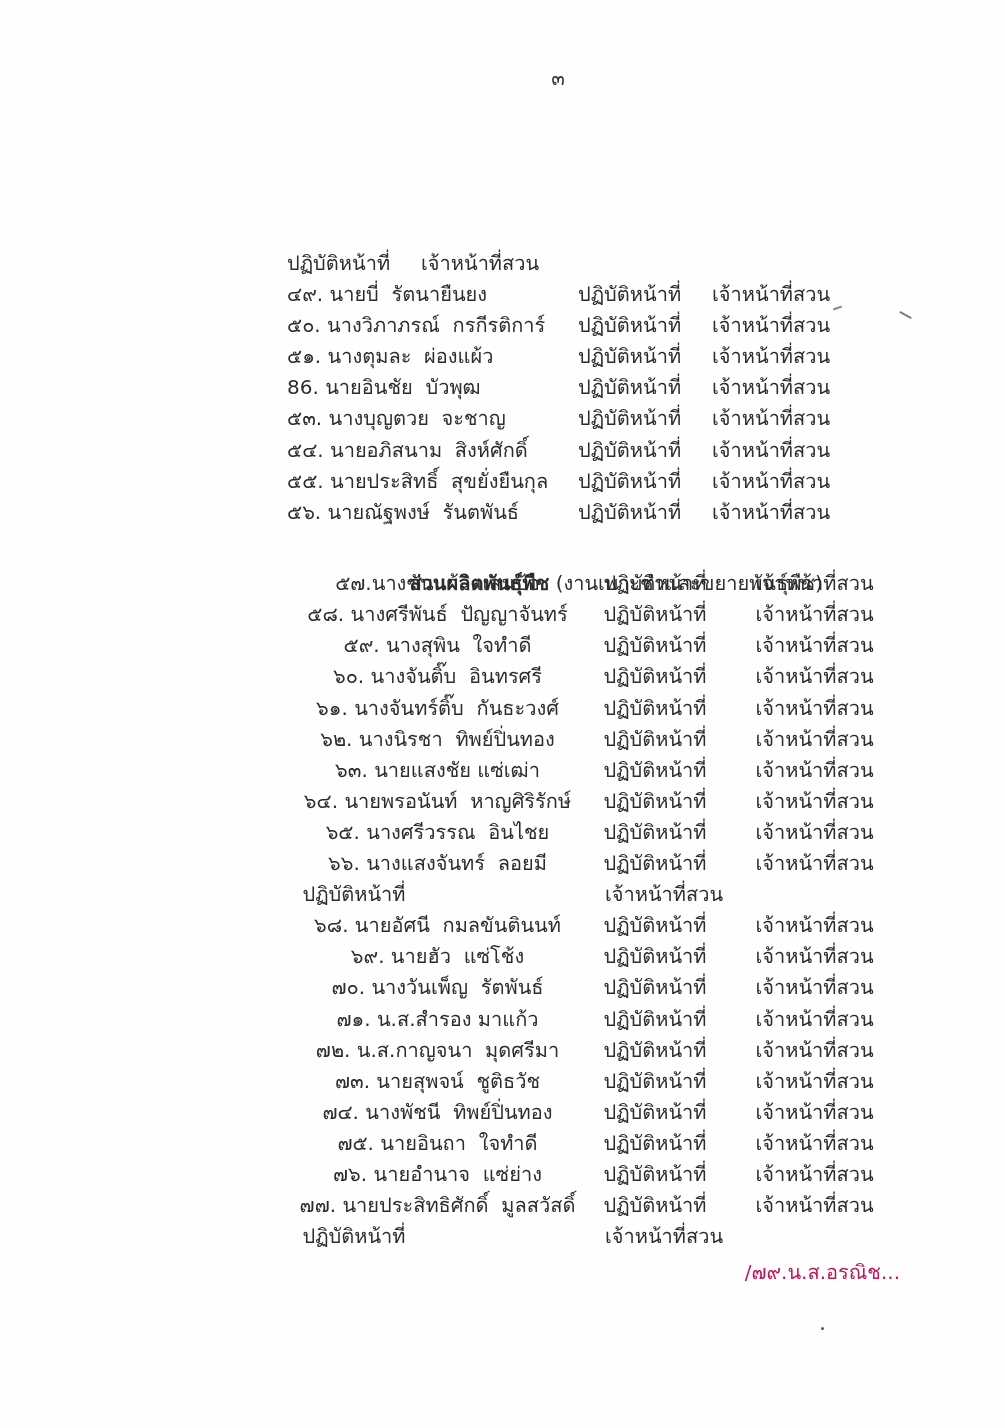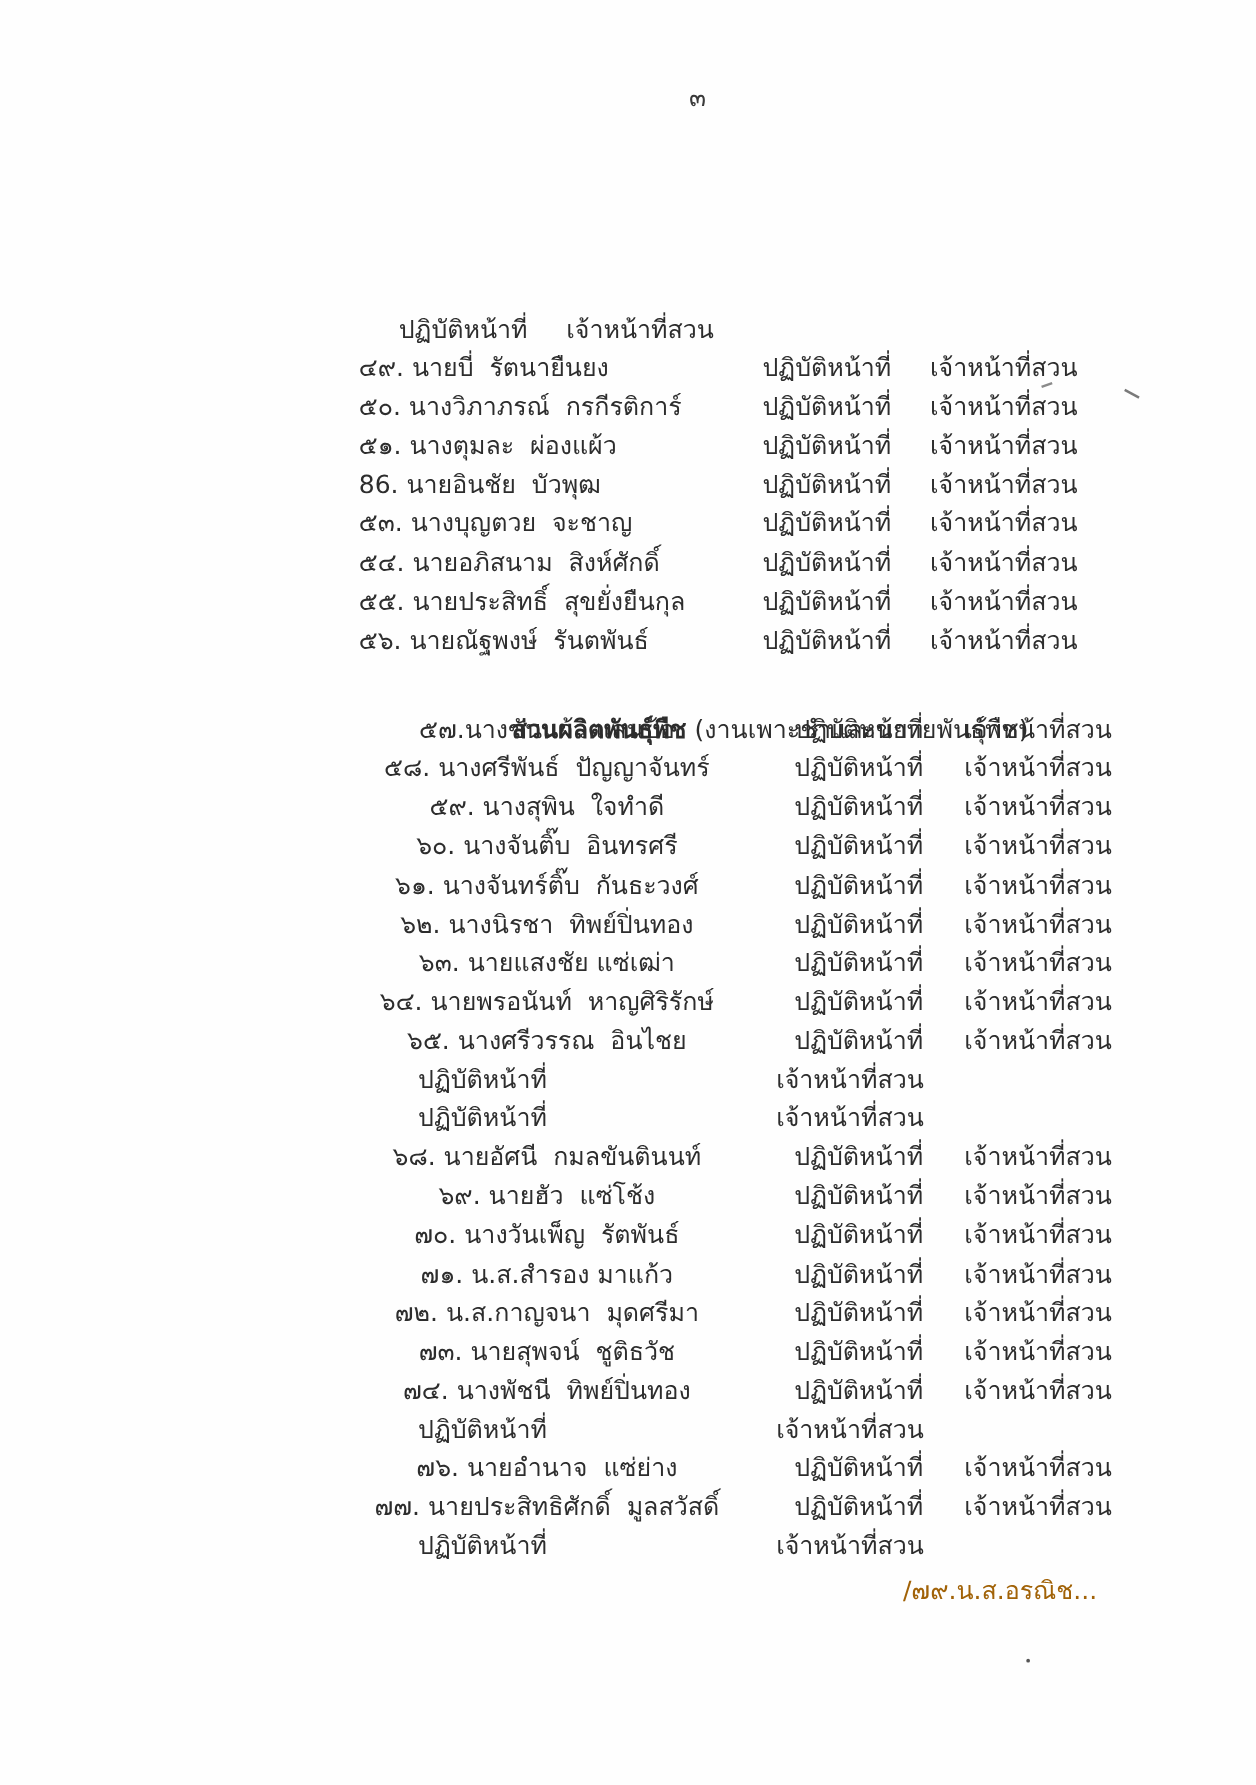--- a/index.html
+++ b/index.html
@@ -38,41 +38,40 @@
     width: 291px;
     white-space: pre;
     flex-shrink: 0;
     line-height: 31.1px;
   }
   #sec2-rows .col-name { width: 301px; }
   .col-duty {
     width: 134px;
     flex-shrink: 0;
     line-height: 31.1px;
-    margin-left: 32px;
   }
   .col-pos {
     flex: 1;
     line-height: 31.1px;
   }
   .section-header {
     height: 31.2px;
     line-height: 31.2px;
     font-size: 20px;
     white-space: pre;
   }
   .section-header .hdr-bold { font-weight: bold; }
   .footer-line {
     position: absolute;
     left: 700px;
     top: 1256px;
     width: 200px;
-    text-align: center;
+    text-align: right;
     font-size: 20px;
-    color: #a16207;
+    color: #be185d;
   }
   
   .artifact-tick-1 {
     position: absolute;
     left: 833px;
     top: 307px;
     width: 9px;
     height: 2px;
     background: #8a8a8a;
     transform: rotate(-20deg);
@@ -211,20 +210,21 @@
     <span class="col-pos">เจ้าหน้าที่สวน</span>
   </div>
 
   <div class="row">
     <span class="col-name">๖๕. นางศรีวรรณ  อินไชย</span>
     <span class="col-duty">ปฏิบัติหน้าที่</span>
     <span class="col-pos">เจ้าหน้าที่สวน</span>
   </div>
 
   <div class="row">
+    <span class="col-name">๖๖. นางแสงจันทร์  ลอยมี</span>
     <span class="col-duty">ปฏิบัติหน้าที่</span>
     <span class="col-pos">เจ้าหน้าที่สวน</span>
   </div>
 
   <div class="row">
     <span class="col-duty">ปฏิบัติหน้าที่</span>
     <span class="col-pos">เจ้าหน้าที่สวน</span>
   </div>
 
   <div class="row">
@@ -263,20 +263,21 @@
     <span class="col-pos">เจ้าหน้าที่สวน</span>
   </div>
 
   <div class="row">
     <span class="col-name">๗๔. นางพัชนี  ทิพย์ปิ่นทอง</span>
     <span class="col-duty">ปฏิบัติหน้าที่</span>
     <span class="col-pos">เจ้าหน้าที่สวน</span>
   </div>
 
   <div class="row">
+    <span class="col-name">๗๕. นายอินถา  ใจทำดี</span>
     <span class="col-duty">ปฏิบัติหน้าที่</span>
     <span class="col-pos">เจ้าหน้าที่สวน</span>
   </div>
 
   <div class="row">
     <span class="col-name">๗๖. นายอำนาจ  แซ่ย่าง</span>
     <span class="col-duty">ปฏิบัติหน้าที่</span>
     <span class="col-pos">เจ้าหน้าที่สวน</span>
   </div>
 

